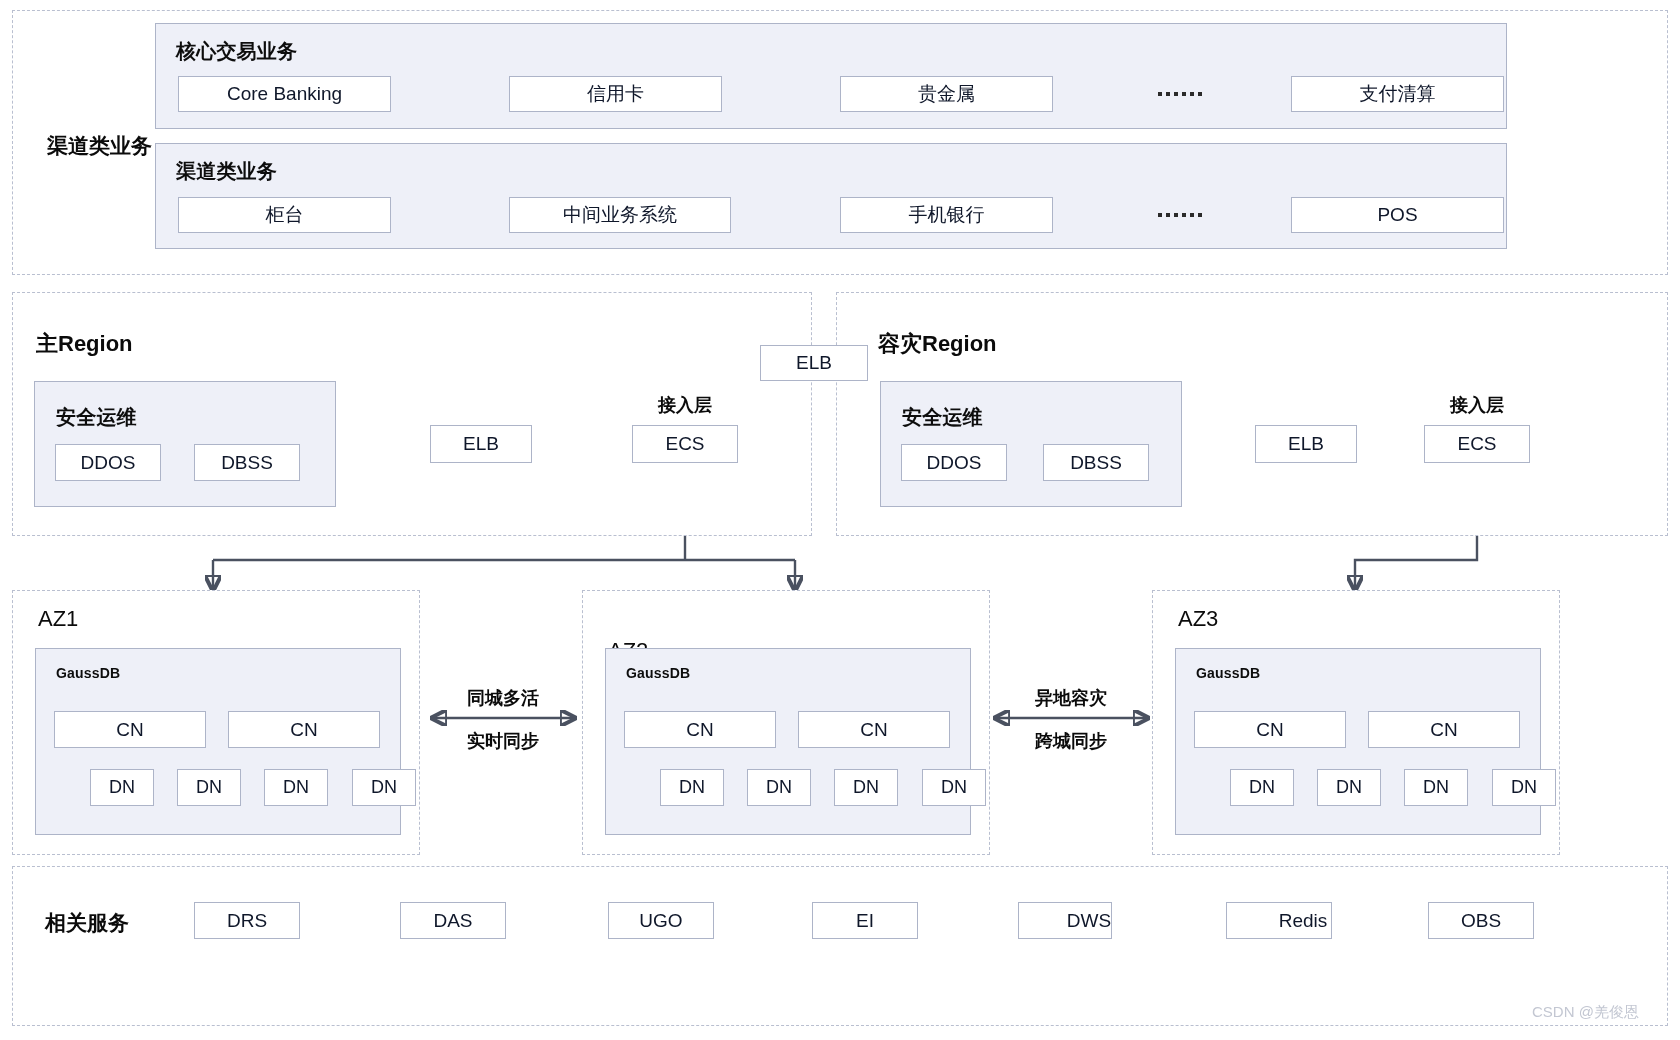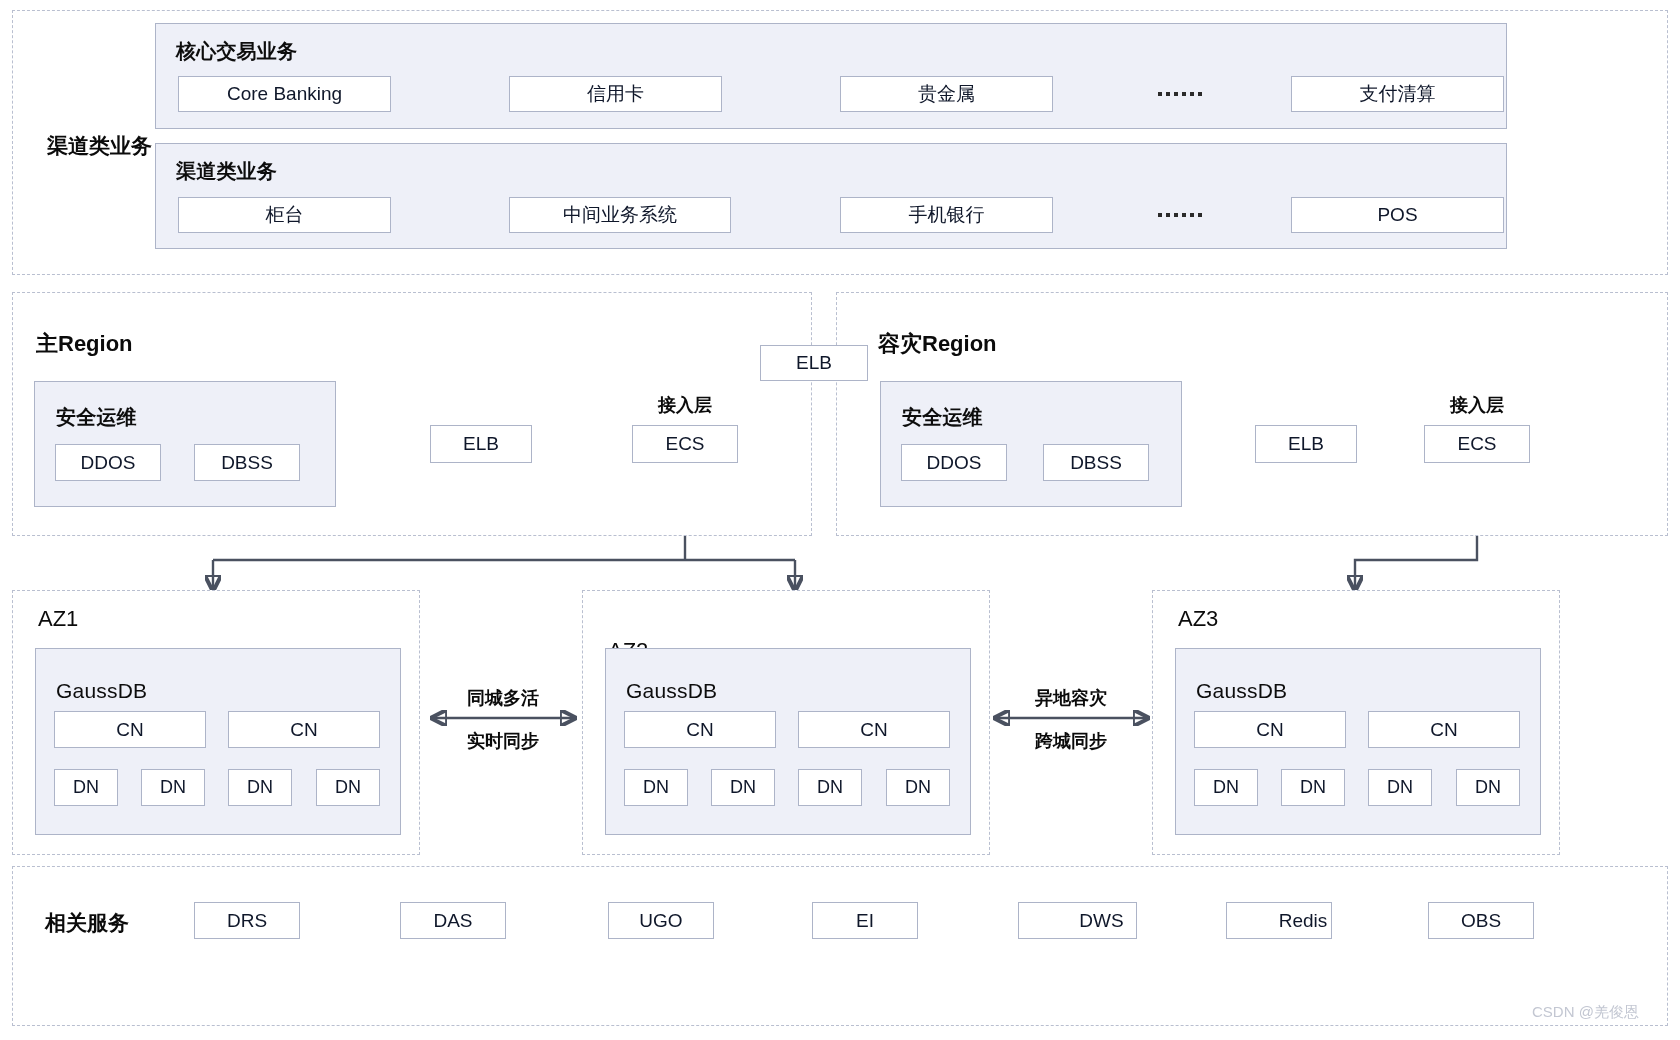--- a/index.html
+++ b/index.html
@@ -29,34 +29,34 @@
     box-sizing:border-box;
   }
   .panel-title{
     position:absolute;
     font-size:20px;
     font-weight:700;
     color:#0d0d0d;
     white-space:nowrap;
     letter-spacing:.2px;
   }
-  .panel-title.en{font-weight:400;font-size:21px;margin-top:14px;}
+  .panel-title.en{font-weight:700;font-size:14px;}
   .nodebox{
     position:absolute;
     background:#ffffff;
     border:1.6px solid #adb4c8;
     box-sizing:border-box;
     display:flex;
     align-items:center;
     justify-content:center;
     font-size:19px;
     color:#0f172a;
     white-space:nowrap;
   }
-  .nodebox.sm{font-size:18px;}
+  .nodebox.sm{font-size:18px;margin-left:36px;}
   .grouplabel{
     position:absolute;
     font-size:21px;
     font-weight:700;
     color:#0b0b0b;
     white-space:nowrap;
   }
   .zonetitle{
     position:absolute;
     font-size:22px;
@@ -235,19 +235,19 @@
   <div class="nodebox sm" style="left:1281px;top:769px;width:64px;height:37px;">DN</div>
   <div class="nodebox sm" style="left:1368px;top:769px;width:64px;height:37px;">DN</div>
   <div class="nodebox sm" style="left:1456px;top:769px;width:64px;height:37px;">DN</div>
 
   <div class="dashband" style="left:12px;top:866px;width:1656px;height:160px;"></div>
   <div class="grouplabel" style="left:45px;top:909px;">相关服务</div>
   <div class="nodebox" style="left:194px;top:902px;width:106px;height:37px;">DRS</div>
   <div class="nodebox" style="left:400px;top:902px;width:106px;height:37px;">DAS</div>
   <div class="nodebox" style="left:608px;top:902px;width:106px;height:37px;">UGO</div>
   <div class="nodebox" style="left:812px;top:902px;width:106px;height:37px;">EI</div>
-  <div class="nodebox" style="left:1018px;top:902px;width:119px;height:37px;padding-left:48px;">DWS</div>
+  <div class="nodebox" style="left:1018px;top:902px;width:94px;height:37px;padding-left:48px;">DWS</div>
   <div class="nodebox" style="left:1226px;top:902px;width:106px;height:37px;padding-left:48px;">Redis</div>
   <div class="nodebox" style="left:1428px;top:902px;width:106px;height:37px;">OBS</div>
 
   <div class="watermark" style="left:1532px;top:1003px;">CSDN @羌俊恩</div>
 
 </div>
 
 </body></html>

